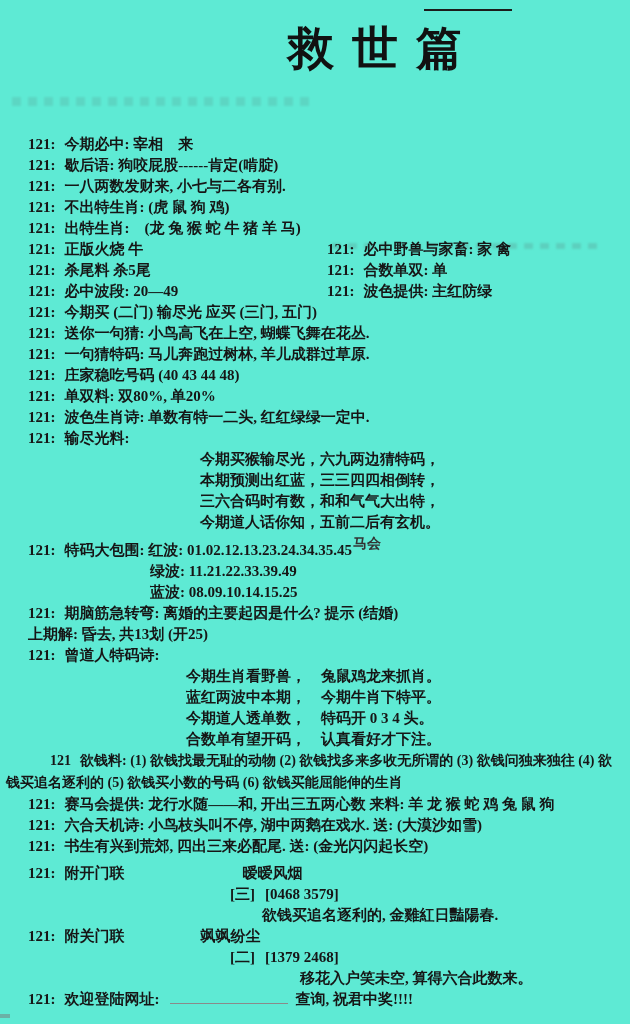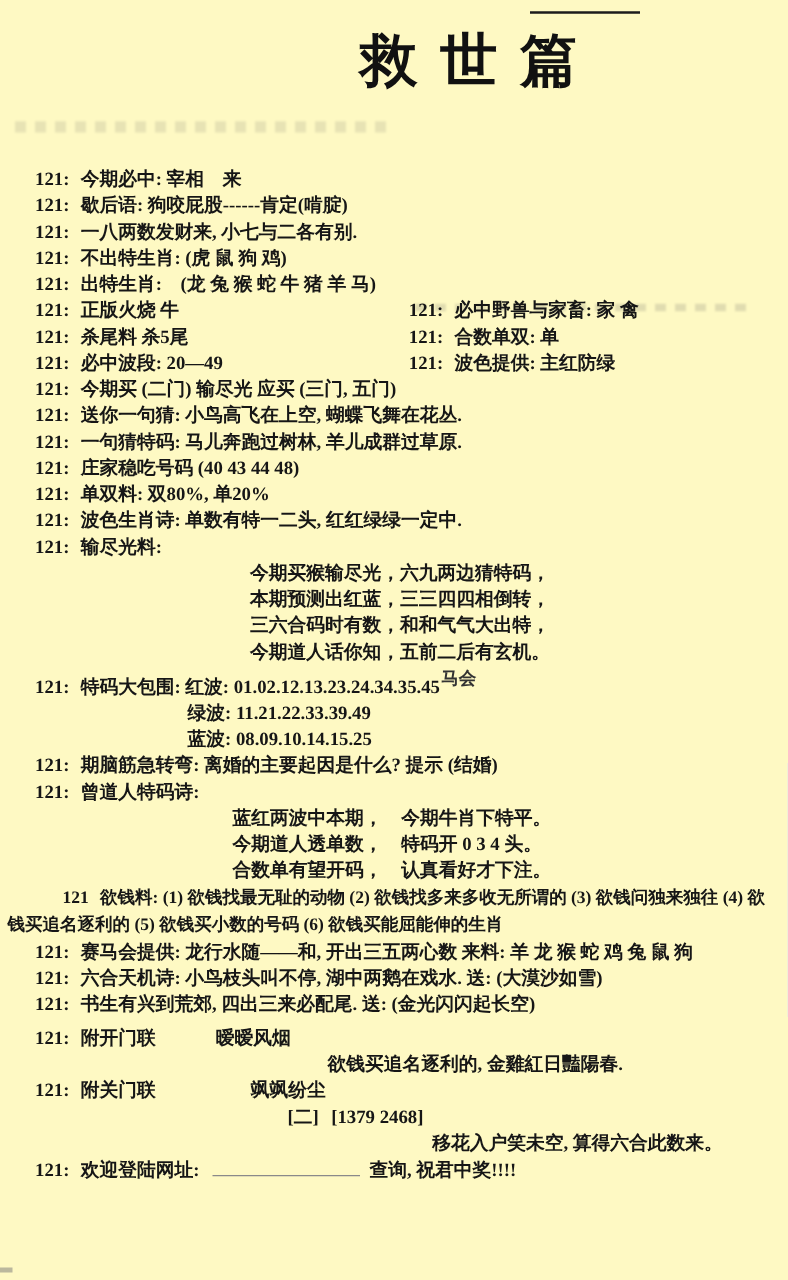--- a/index.html
+++ b/index.html
@@ -1,17 +1,17 @@
 <!DOCTYPE html>
 <html><head>
 <meta charset="utf-8">
 <style>
   html,body{margin:0;padding:0;background:#e8e8e8;}
   .sheet{
-    position:relative;width:630px;height:1024px;background:#fef9c3;
+    position:relative;width:630px;height:1024px;background:#5eead4;
     font-family:"Liberation Serif","DejaVu Serif",serif;
     font-weight:700;color:#161616;font-size:15px;overflow:hidden;
     margin:0 auto;
   }
   .title{
     position:absolute;top:24px;left:288px;font-size:46px;line-height:1.1;
     letter-spacing:18px;white-space:nowrap;color:#111;
     font-family:"Liberation Serif","DejaVu Serif",serif;
   }
   .top-rule{position:absolute;top:9px;left:424px;width:88px;height:2px;background:#1c1c1c;}
@@ -22,26 +22,26 @@
   .content{position:absolute;top:134px;left:28px;width:596px;}
   .row{position:relative;line-height:21px;min-height:21px;white-space:nowrap;}
   .num{display:inline-block;margin-right:9px;}
   .right{position:absolute;left:299px;top:0;white-space:nowrap;}
   .poem{padding-left:172px;}
   .poem2{padding-left:158px;}
   .indent{padding-left:122px;}
   .wrap{white-space:normal;font-size:14px;margin-left:-22px;text-indent:22px;line-height:22px;}
   .sup{font-size:14px;vertical-align:7px;margin-left:1px;color:#333;}
   .mt6{margin-top:6px;}
-  .phrase-open{margin-left:48px;}
+  .phrase-open{margin-left:118px;}
   .phrase-close{margin-left:76px;}
   .bracket-line{padding-left:202px;}
   .bracket-line .gap{display:inline-block;width:10px;}
   .couplet-open{padding-left:234px;}
-  .couplet-close{padding-left:272px;text-align:center;}
+  .couplet-close{padding-left:272px;}
   .blank{display:inline-block;width:118px;border-bottom:1.5px solid #8a8a8a;margin:0 8px 0 10px;height:14px;}
   .dot-mark{position:absolute;top:1014px;left:0px;width:10px;height:4px;background:#777;opacity:.5;}
 </style>
 </head>
 <body>
 
 <div class="sheet">
   <div class="top-rule"></div>
   <div class="title">救世篇</div>
   <div class="smudge smudge1"></div>
@@ -79,33 +79,38 @@
     <div class="row poem">今期买猴输尽光，六九两边猜特码，</div>
     <div class="row poem">本期预测出红蓝，三三四四相倒转，</div>
     <div class="row poem">三六合码时有数，和和气气大出特，</div>
     <div class="row poem">今期道人话你知，五前二后有玄机。</div>
 
     <div class="row"><span class="num">121:</span><span>特码大包围: 红波: 01.02.12.13.23.24.34.35.45</span><span class="sup">马会</span></div>
     <div class="row indent">绿波: 11.21.22.33.39.49</div>
     <div class="row indent">蓝波: 08.09.10.14.15.25</div>
 
     <div class="row"><span class="num">121:</span><span>期脑筋急转弯: 离婚的主要起因是什么? 提示 (结婚)</span></div>
+    <div class="row">上期解: 昏去, 共13划 (开25)</div>
     <div class="row"><span class="num">121:</span><span>曾道人特码诗:</span></div>
 
+    <div class="row poem2">今期生肖看野兽，　兔鼠鸡龙来抓肖。</div>
     <div class="row poem2">蓝红两波中本期，　今期牛肖下特平。</div>
     <div class="row poem2">今期道人透单数，　特码开 0 3 4 头。</div>
     <div class="row poem2">合数单有望开码，　认真看好才下注。</div>
 
     <div class="row wrap"><span class="num">121</span><span>欲钱料: (1) 欲钱找最无耻的动物 (2) 欲钱找多来多收无所谓的 (3) 欲钱问独来独往 (4) 欲钱买追名逐利的 (5) 欲钱买小数的号码 (6) 欲钱买能屈能伸的生肖</span></div>
     <div class="row"><span class="num">121:</span><span>赛马会提供: 龙行水随——和, 开出三五两心数 来料: 羊 龙 猴 蛇 鸡 兔 鼠 狗</span></div>
     <div class="row"><span class="num">121:</span><span>六合天机诗: 小鸟枝头叫不停, 湖中两鹅在戏水. 送: (大漠沙如雪)</span></div>
     <div class="row"><span class="num">121:</span><span>书生有兴到荒郊, 四出三来必配尾. 送: (金光闪闪起长空)</span></div>
 
     <div class="row mt6">
       <span class="num">121:</span><span>附开门联</span><span class="phrase-open">暧暧风烟</span>
+    </div>
+    <div class="row bracket-line">
+      <span>[三]</span><span class="gap"></span><span>[0468 3579]</span>
     </div>
     <div class="row couplet-open">欲钱买追名逐利的, 金雞紅日豔陽春.</div>
 
     <div class="row">
       <span class="num">121:</span><span>附关门联</span><span class="phrase-close">飒飒纷尘</span>
     </div>
     <div class="row bracket-line">
       <span>[二]</span><span class="gap"></span><span>[1379 2468]</span>
     </div>
     <div class="row couplet-close">移花入户笑未空, 算得六合此数来。</div>

